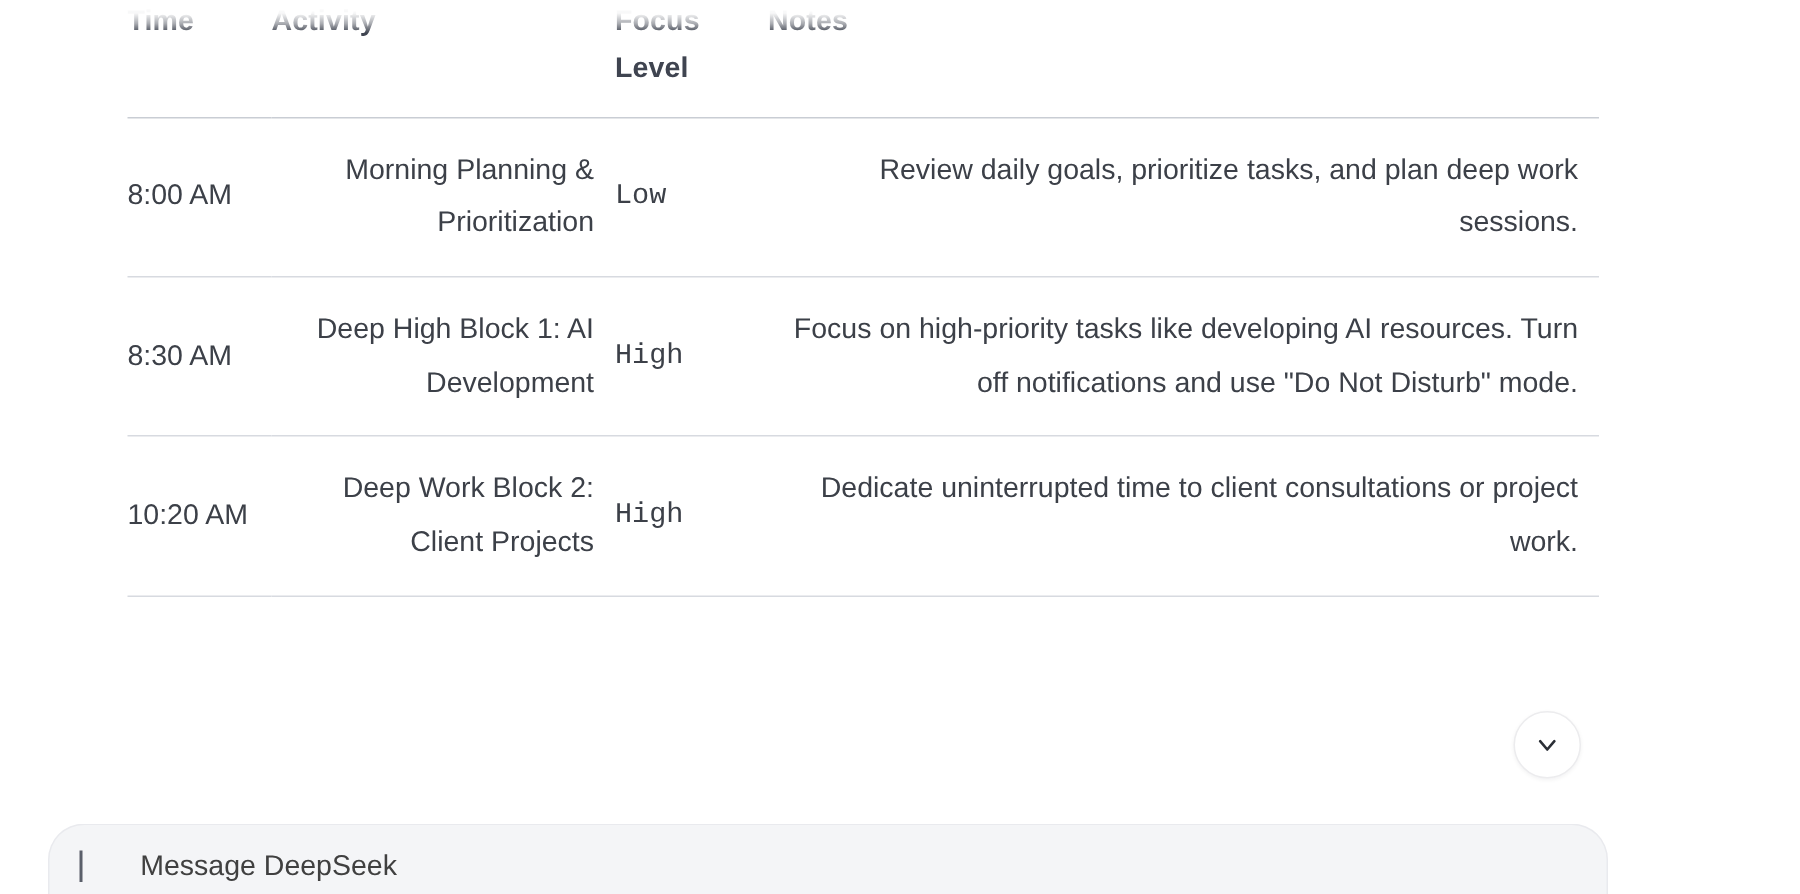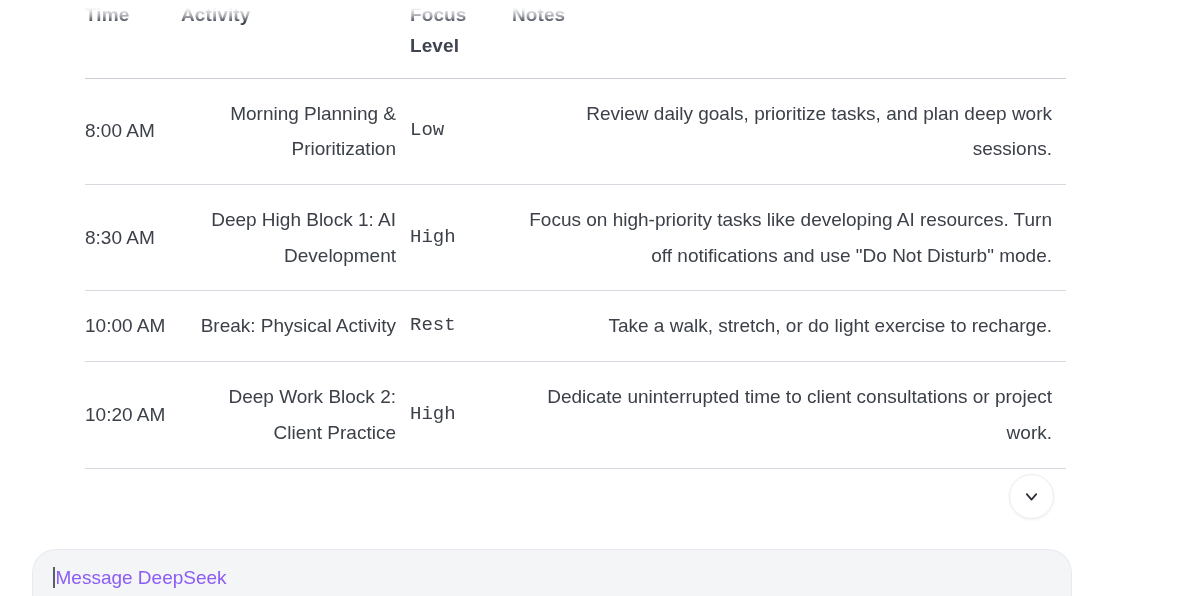--- a/index.html
+++ b/index.html
@@ -150,24 +150,25 @@
   .caret {
     width: 1.5px;
     height: 21px;
     background: #5a5f6a;
     margin-right: 1px;
     flex: 0 0 auto;
   }
 
   .placeholder {
     font-size: 19px;
-    color: #8b5cf6;
+    color: #404040;
     line-height: 1;
     white-space: nowrap;
     user-select: none;
+    padding-left: 38px;
   }
 
   .composer-fade-bg {
     position: absolute;
     left: 0;
     top: 541px;
     width: 1200px;
     height: 55px;
     background: #ffffff;
     z-index: 3;
@@ -205,30 +206,24 @@
             <td class="cell-notes">Review daily goals, prioritize tasks, and plan deep work sessions.</td>
           </tr>
 
           <tr>
             <td class="cell-time">8:30 AM</td>
             <td class="cell-activity">Deep High Block 1: AI Development</td>
             <td class="cell-focus">High</td>
             <td class="cell-notes">Focus on high-priority tasks like developing AI resources. Turn off notifications and use "Do Not Disturb" mode.</td>
           </tr>
 
-          <tr>
-            <td class="cell-time">10:00 AM</td>
-            <td class="cell-activity">Break: Physical Activity</td>
-            <td class="cell-focus">Rest</td>
-            <td class="cell-notes">Take a walk, stretch, or do light exercise to recharge.</td>
-          </tr>
 
           <tr>
             <td class="cell-time">10:20 AM</td>
-            <td class="cell-activity">Deep Work Block 2: Client Practice</td>
+            <td class="cell-activity">Deep Work Block 2: Client Projects</td>
             <td class="cell-focus">High</td>
             <td class="cell-notes">Dedicate uninterrupted time to client consultations or project work.</td>
           </tr>
 
 
         </tbody>
       </table>
     </div>
 
     <div class="top-fade"></div>

